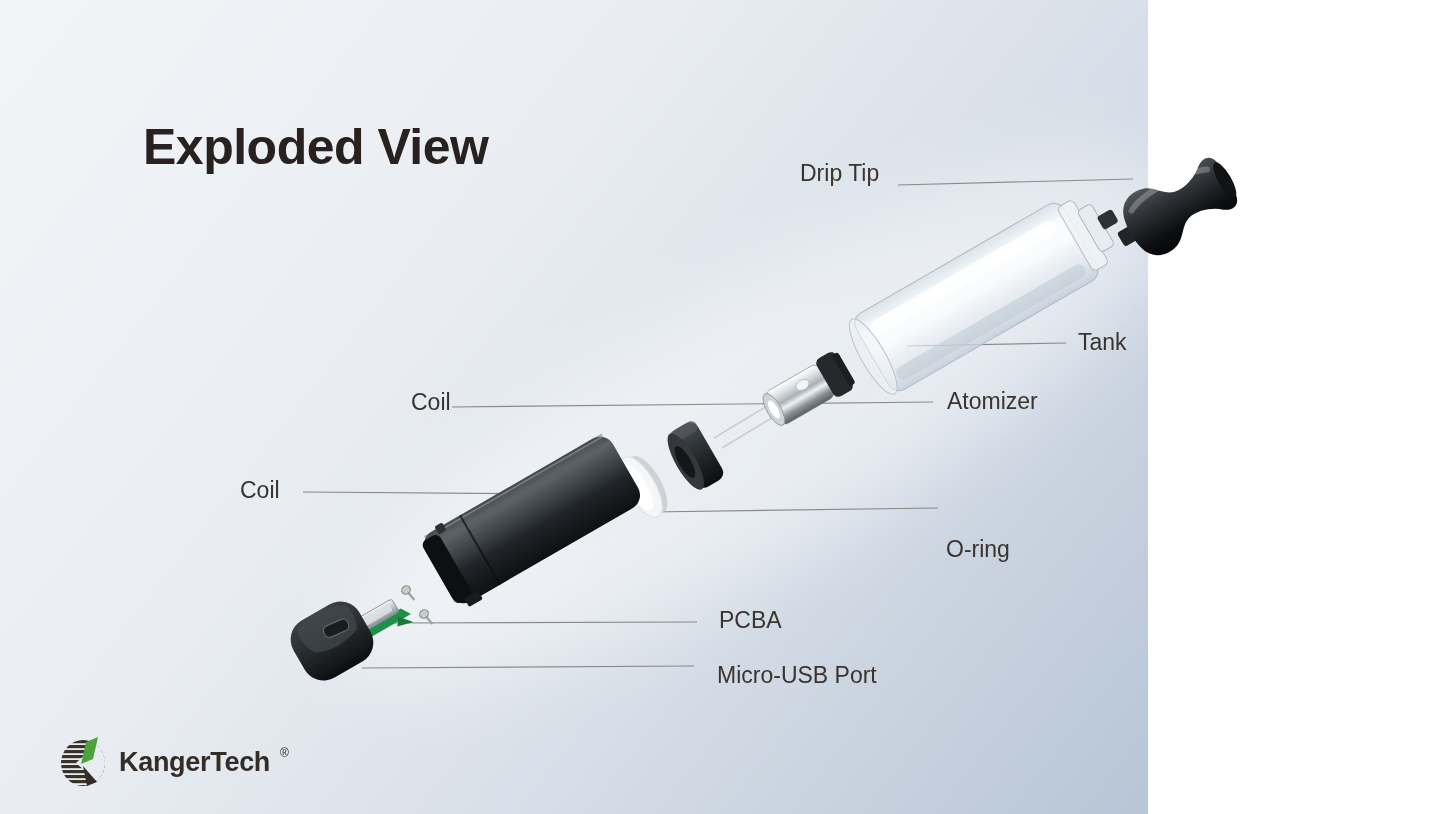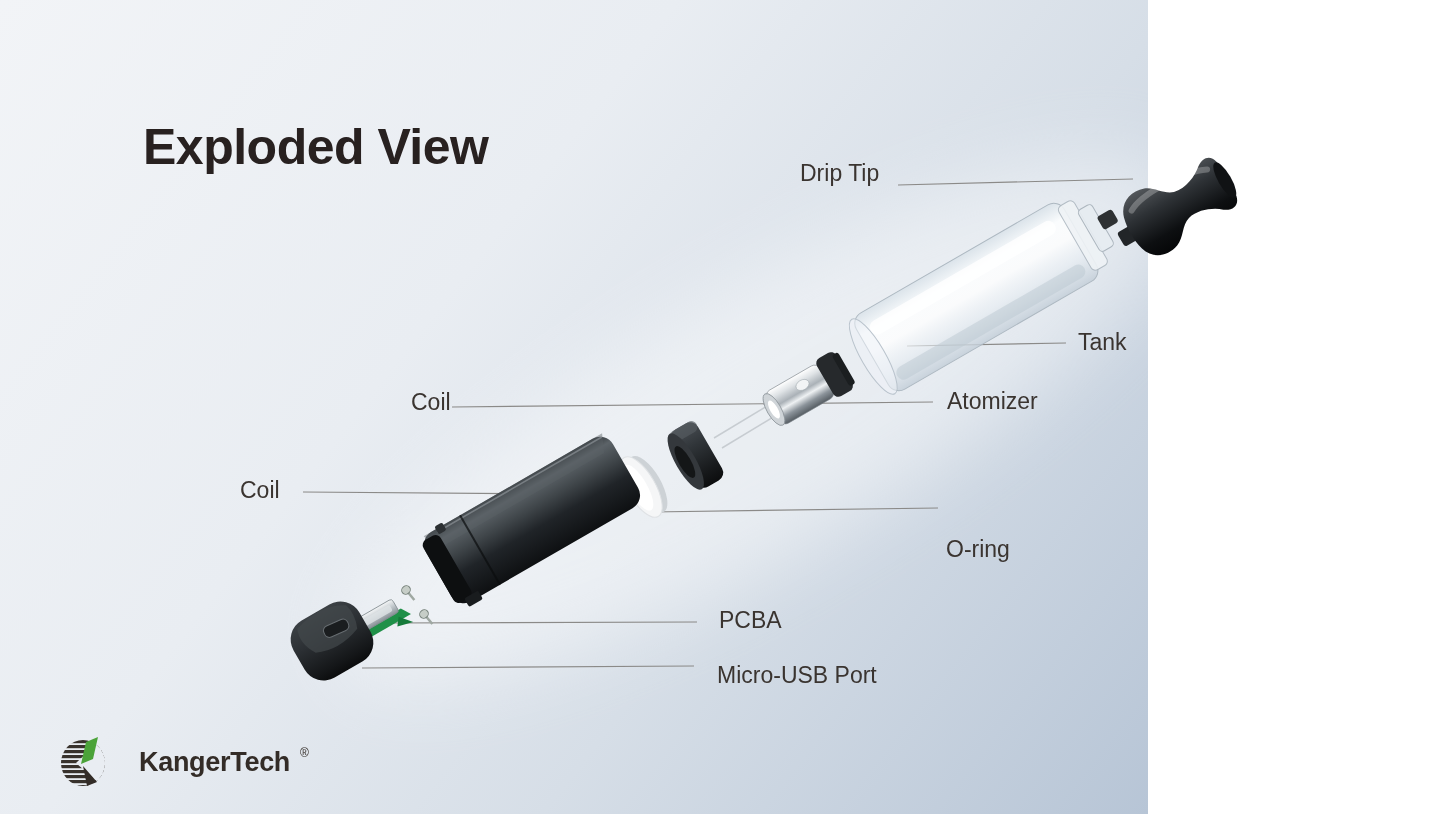--- a/index.html
+++ b/index.html
@@ -27,21 +27,21 @@
   [data-name="label-atomizer"]  {left:947px;top:390px;text-align:right;}
   [data-name="label-shell"]     {left:240px;top:479px;}
   [data-name="label-o-ring"]    {left:946px;top:493px;margin-top:45px;}
   [data-name="label-pcba"]      {left:719px;top:609px;}
   [data-name="label-micro-usb"] {left:717px;top:664px;}
   .logo{
     position:absolute;left:60px;top:734px;height:56px;
     display:flex;align-items:center;gap:9px;
   }
   .brand{
-    font-size:27px;font-weight:700;color:#332c27;letter-spacing:-0.3px;line-height:1;margin-left:20px;
+    font-size:27px;font-weight:700;color:#332c27;letter-spacing:-0.3px;line-height:1;
   }
   .reg{font-size:12px;color:#332c27;vertical-align:top;position:relative;top:-9px;left:1px;font-weight:400;}
 </style>
 </head>
 <body>
 
 <div class="canvas" data-name="exploded-view-infographic">
 
   <svg class="scene" width="1450" height="814" viewBox="0 0 1450 814" data-name="device-scene">
     <defs>

